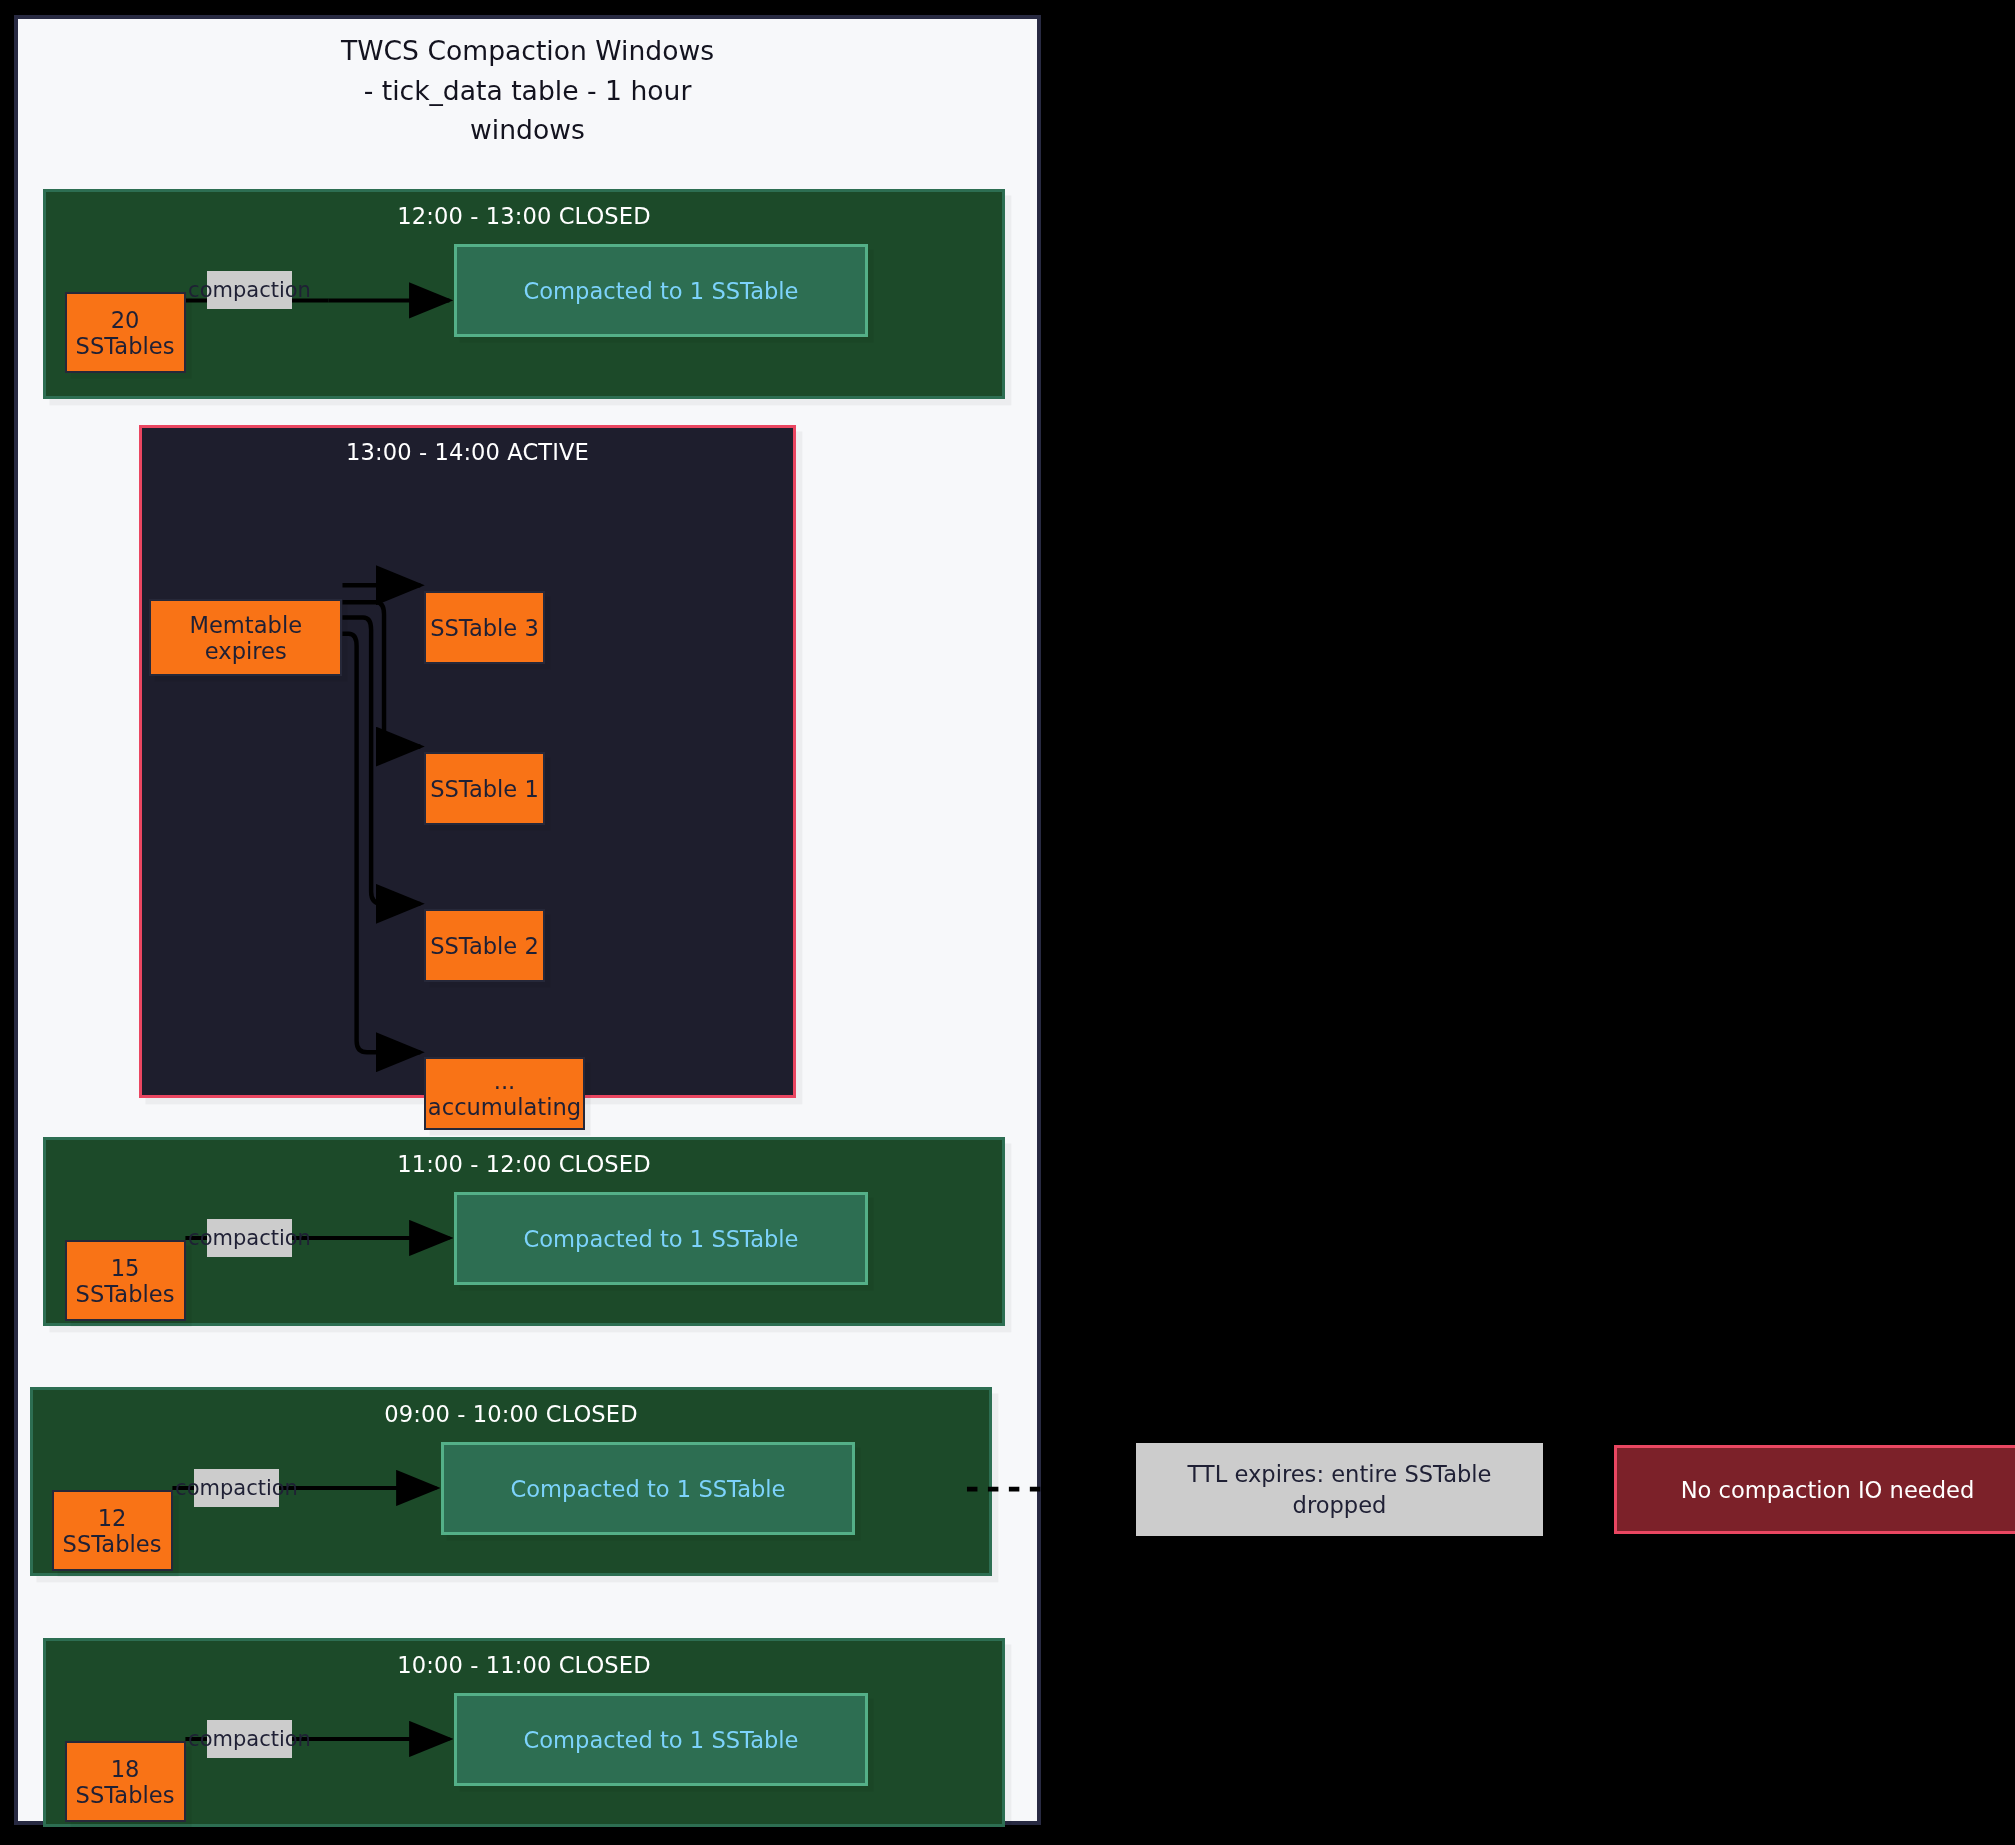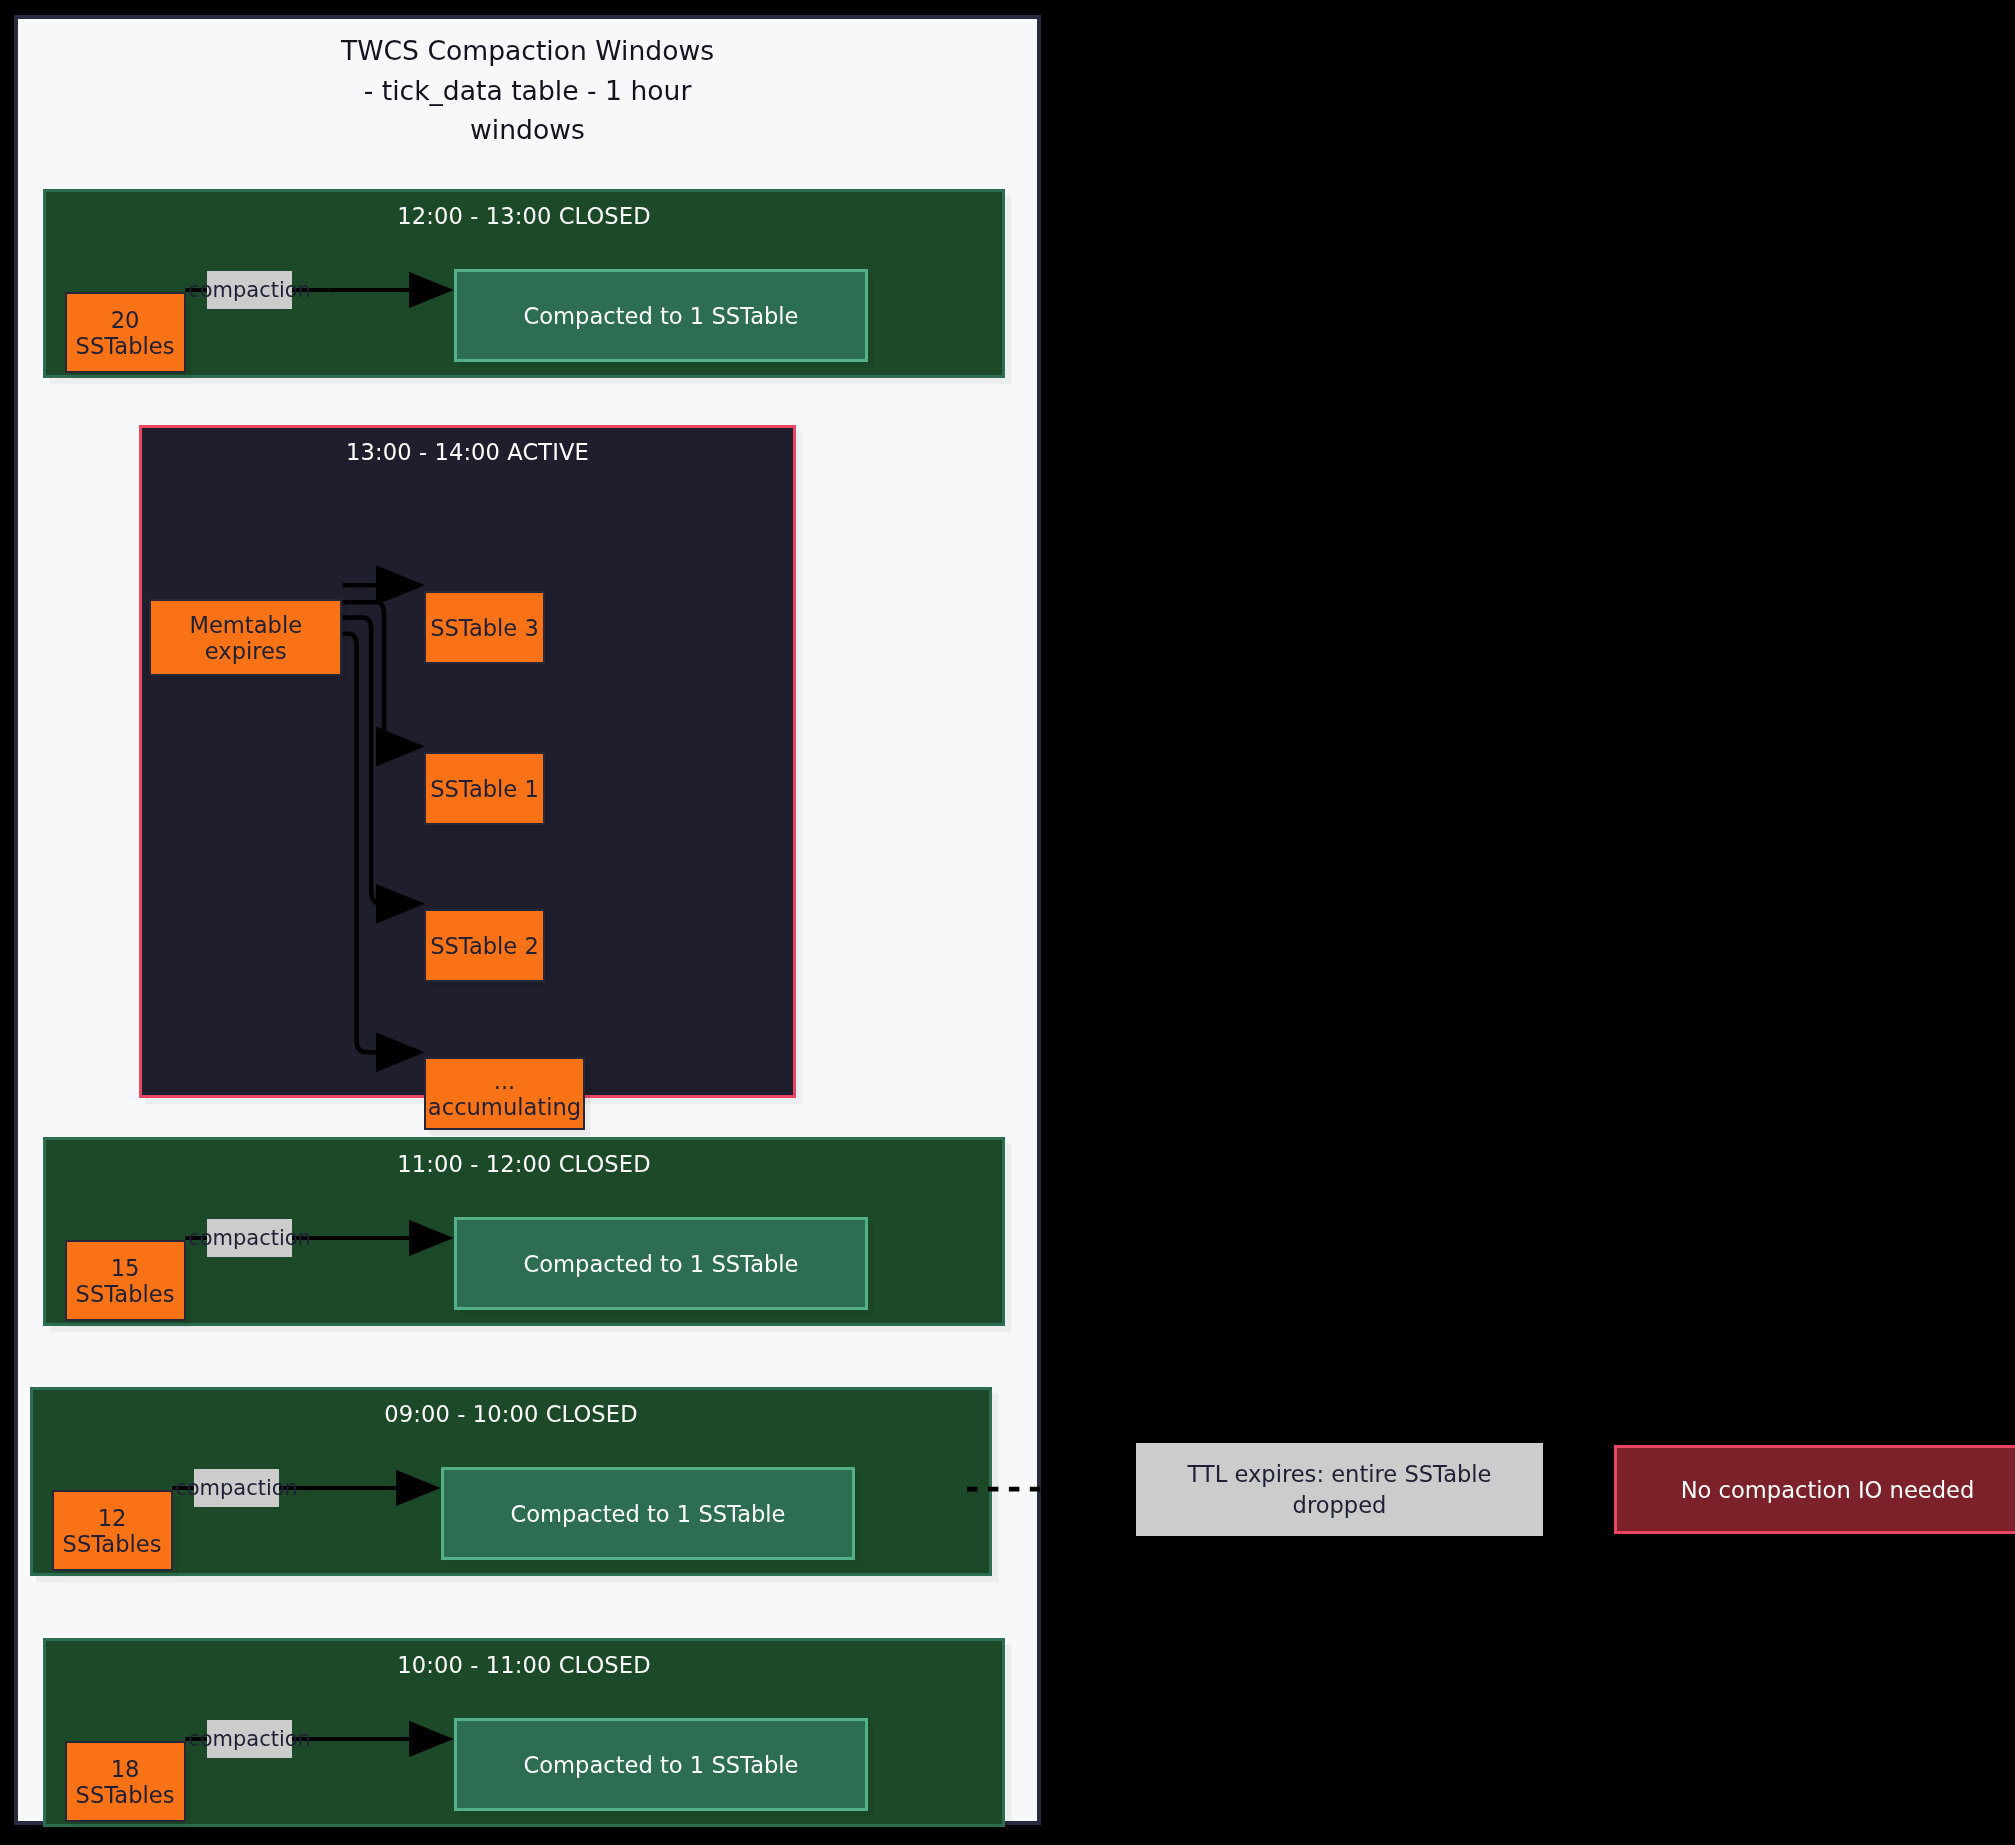--- a/index.html
+++ b/index.html
@@ -82,23 +82,22 @@
   .node.white {
     background: #f97316;
     border: 2.4px solid #262839;
     color: #1f2035;
     box-shadow: 5.6px 5.6px 0 rgba(0,0,0,0.05);
     margin-top: 42px;
   }
   .node.compacted {
     background: #2d6e52;
     border: 3.2px solid #54b088;
-    color: #ffffff;
+    color: #7dd3fc;
     box-shadow: 5.6px 5.6px 0 rgba(0,0,0,0.05);
-    margin-top: 25px;
   }
   .node.danger {
     background: #7c2129;
     border: 3.2px solid #ea4661;
     color: #ffffff;
   }
 
   
   .edge-label {
     position: absolute;
@@ -127,21 +126,21 @@
 </style>
 </head>
 <body>
 
 <div id="diagram-frame">
 
   <div id="diagram-title">TWCS Compaction Windows
 - tick_data table - 1 hour
 windows</div>
 
-  <div class="cluster closed" style="left:25px; top:170px; width:962px; height:189px;">
+  <div class="cluster closed" style="left:25px; top:170px; width:962px; height:210px;">
     <div class="cluster-title">12:00 - 13:00 CLOSED</div>
 
     <svg class="edge-layer" viewBox="0 0 2370 454" width="955" height="183">
       <defs>
         <marker id="arw1" markerWidth="11" markerHeight="9" refX="10" refY="4.5" orient="auto" markerUnits="strokeWidth">
           <path d="M0,0 L11,4.5 L0,9 z" fill="#000000"></path>
         </marker>
       </defs>
       <path d="M 345 243 L 700 243" stroke="#000000" stroke-width="10" fill="none"></path>
       <path d="M 700 243 L 1000 243" stroke="#000000" stroke-width="10" fill="none" marker-end="url(#arw1)"></path>

